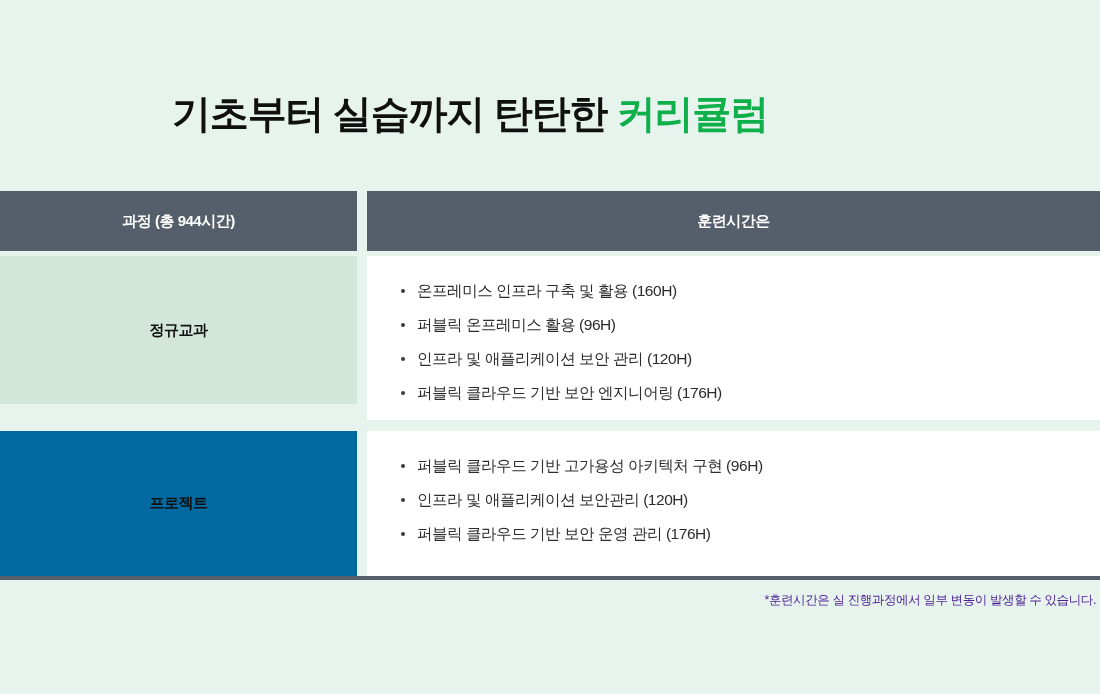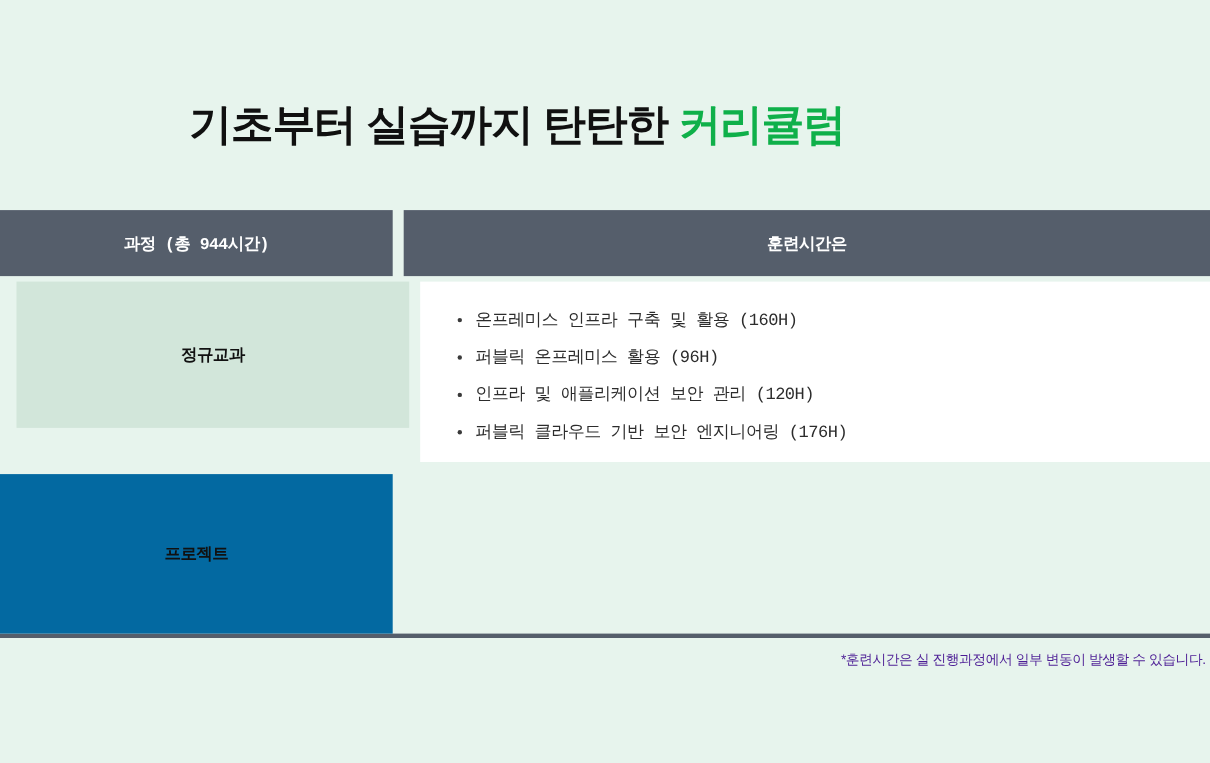--- a/index.html
+++ b/index.html
@@ -42,21 +42,20 @@
   .title .accent {
     color: #0fb04a;
   }
 
   
   .curriculum-table {
     position: absolute;
     top: 191px;
     left: 0;
     width: 1100px;
-    font-family: Liberation Mono, monospace;
   }
 
   .thead {
     display: flex;
     gap: 10px;
     height: 60px;
   }
   .th {
     background: #555e6b;
     color: #ffffff;
@@ -86,21 +85,21 @@
     width: 357px;
     flex: 0 0 357px;
     display: flex;
     align-items: center;
     justify-content: center;
     color: #111111;
     font-size: 15px;
     font-weight: 700;
     letter-spacing: -0.5px;
   }
-  .row-regular .td-course { background: #d2e6da; height: 133px; margin-left: 15px; }
+  .row-regular .td-course { background: #d2e6da; height: 148px; }
   .row-project .td-course { background: #0369a1; height: 145px; }
 
   .td-content {
     flex: 1 1 auto;
     background: #ffffff;
     padding: 18px 16px 18px 0;
     box-sizing: border-box;
   }
   .row-regular .td-content { height: 164px; }
   .row-project .td-content { height: 145px; }
@@ -183,20 +182,36 @@
             <li class="bullet">
               <span class="dot"></span>
               <span>퍼블릭 클라우드 기반 보안 엔지니어링 (176H)</span>
             </li>
           </ul>
         </div>
       </div>
 
       <div class="trow row-project">
         <div class="td-course">프로젝트</div>
+        <div class="td-content">
+          <ul class="bullets">
+            <li class="bullet">
+              <span class="dot"></span>
+              <span>퍼블릭 클라우드 기반 고가용성 아키텍처 구현 (96H)</span>
+            </li>
+            <li class="bullet">
+              <span class="dot"></span>
+              <span>인프라 및 애플리케이션 보안관리 (120H)</span>
+            </li>
+            <li class="bullet">
+              <span class="dot"></span>
+              <span>퍼블릭 클라우드 기반 보안 운영 관리 (176H)</span>
+            </li>
+          </ul>
+        </div>
       </div>
 
     </div>
 
     <div class="table-bottom-rule"></div>
   </div>
 
   <div class="footnote">*훈련시간은 실 진행과정에서 일부 변동이 발생할 수 있습니다.</div>
 
 </div>

